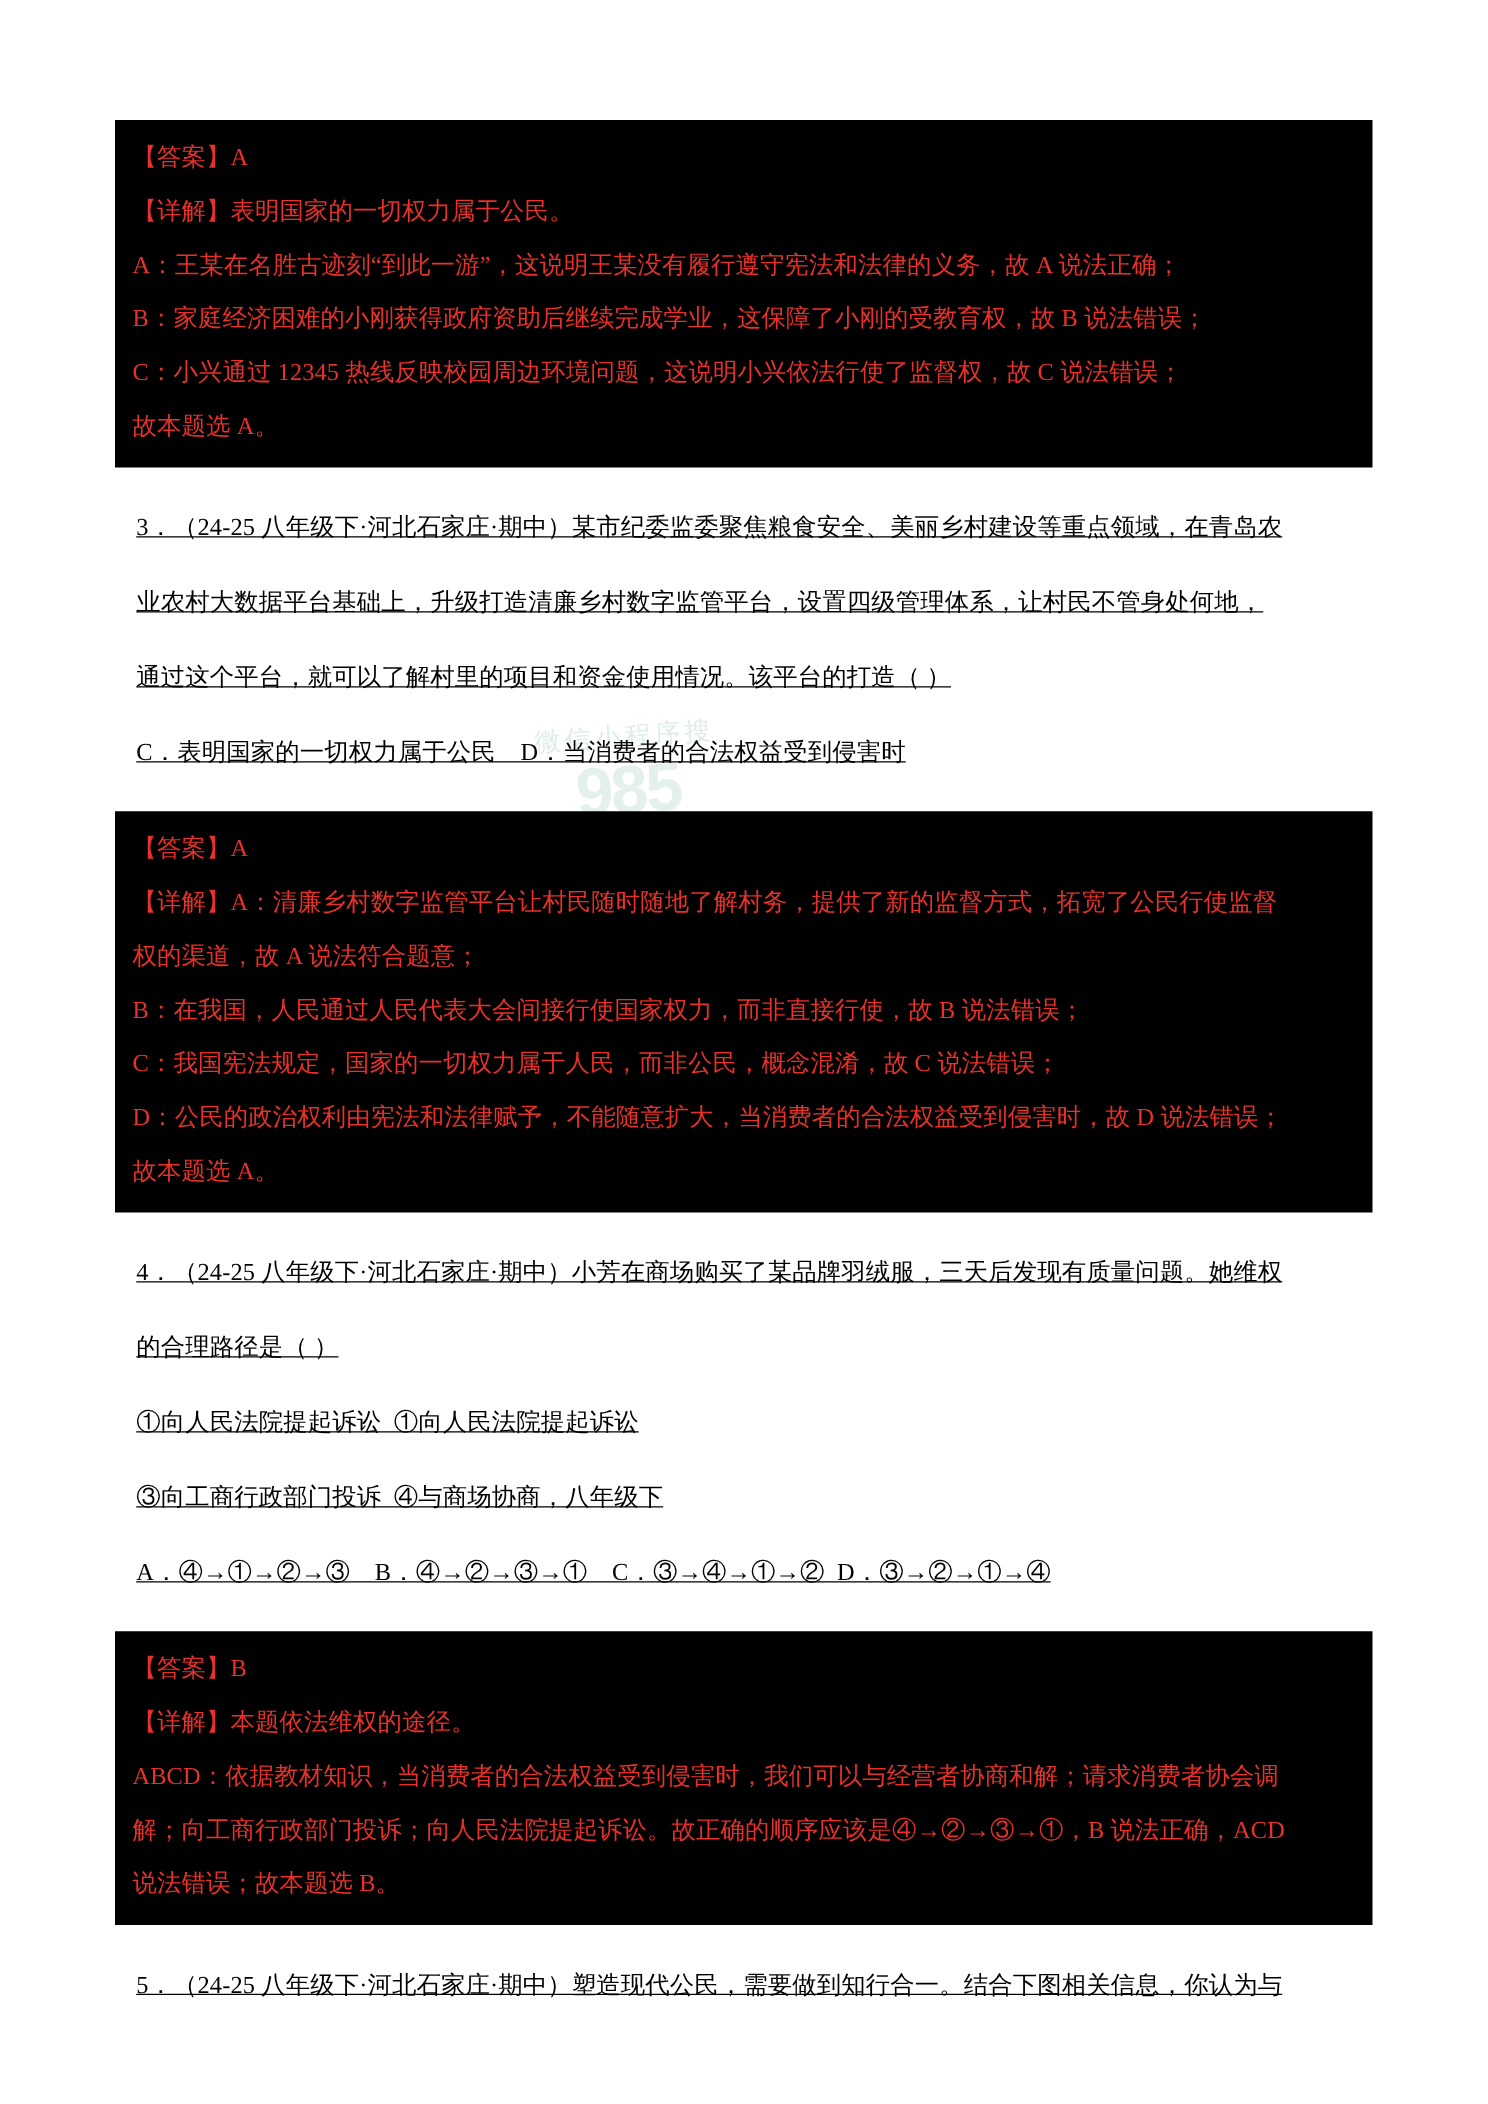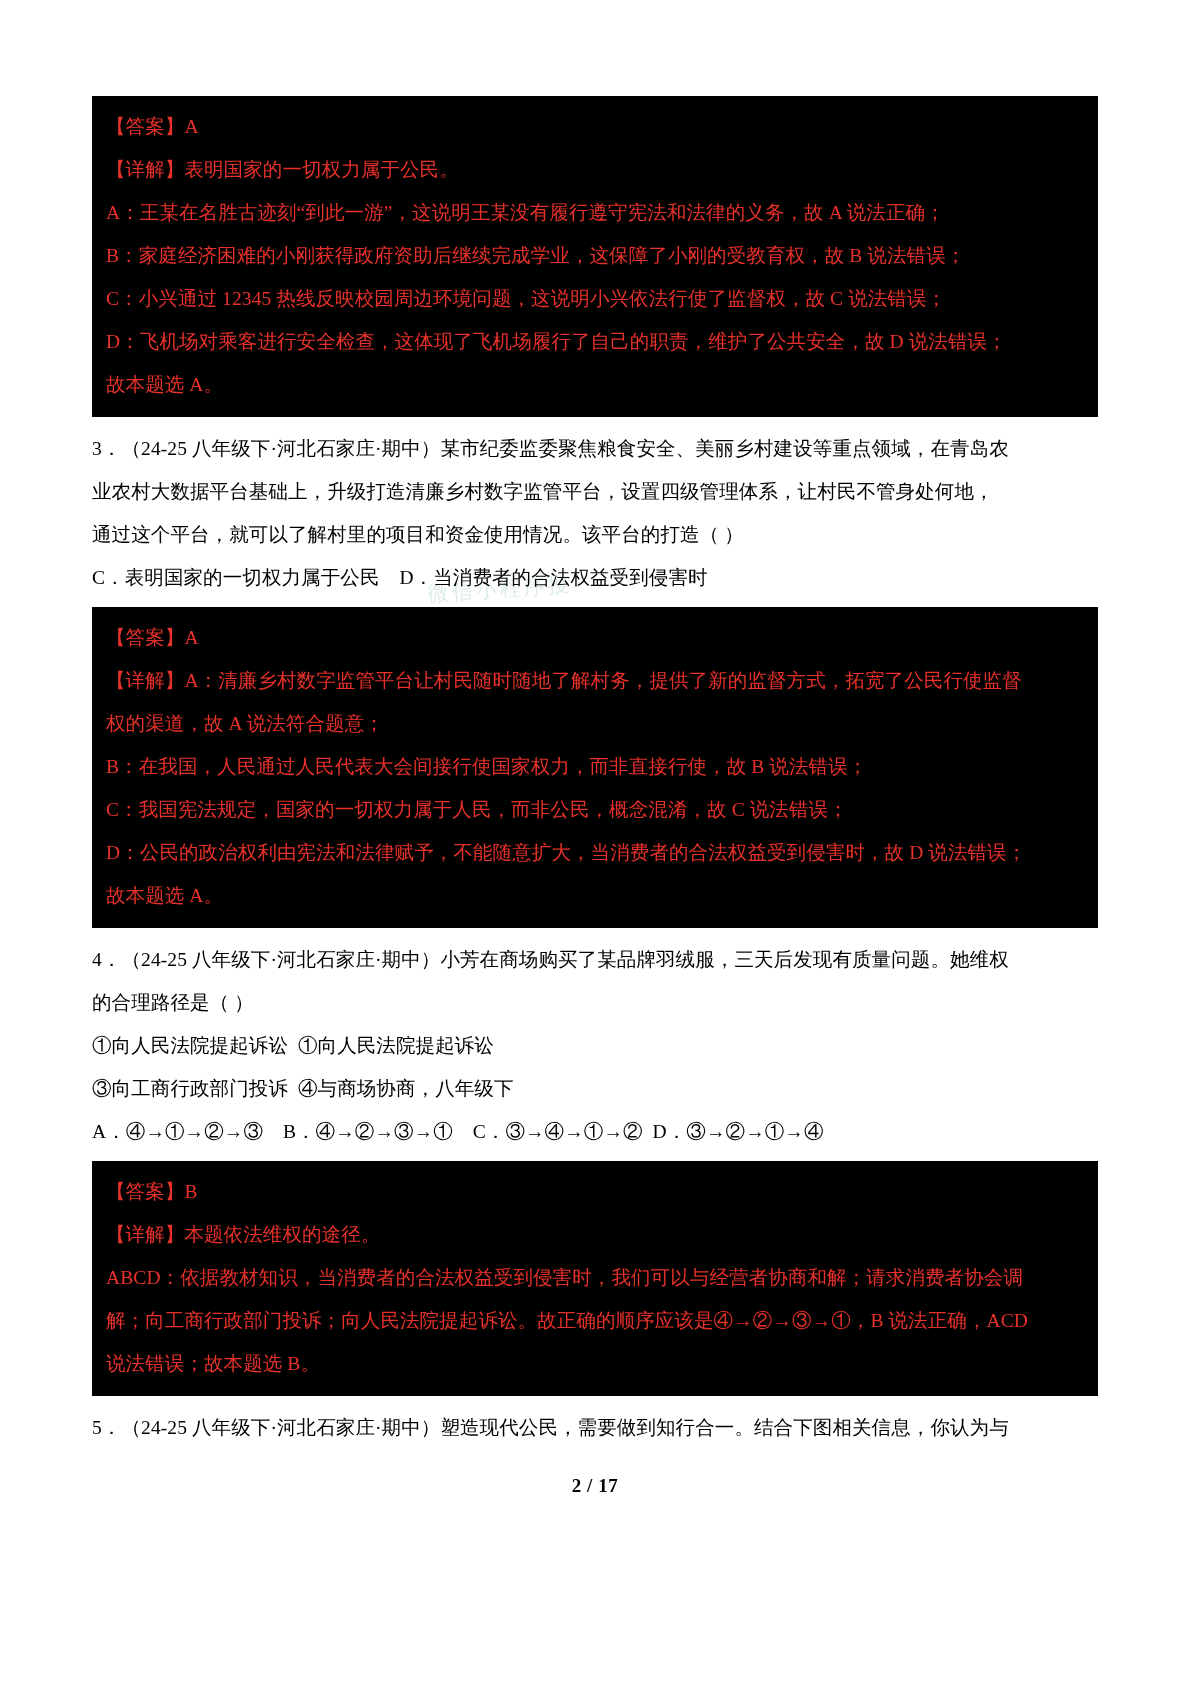--- a/index.html
+++ b/index.html
@@ -90,26 +90,27 @@
     white-space: normal;
     letter-spacing: 0.1px;
   }
 
   
   .question {
     margin: 0;
     padding: 4px 0 2px 0;
   }
   .question p {
-    margin: 0;
+    margin: 17px;
     padding: 0;
     font-size: 19.5px;
     line-height: 43px;
     color: #000000;
     letter-spacing: 0.1px;
+    text-decoration: underline;
   }
   .opt-row {
     display: block;
     white-space: pre;
   }
   .gap-sm { height: 6px; }
 
   
   .footer {
     position: absolute;
@@ -141,21 +142,20 @@
   </div>
 
   <div class="content">
 
     <div class="answer-block">
       <p>【答案】A</p>
       <p>【详解】表明国家的一切权力属于公民。</p>
       <p>A：王某在名胜古迹刻“到此一游”，这说明王某没有履行遵守宪法和法律的义务，故 A 说法正确；</p>
       <p>B：家庭经济困难的小刚获得政府资助后继续完成学业，这保障了小刚的受教育权，故 B 说法错误；</p>
       <p>C：小兴通过 12345 热线反映校园周边环境问题，这说明小兴依法行使了监督权，故 C 说法错误；</p>
-      <p>D：飞机场对乘客进行安全检查，这体现了飞机场履行了自己的职责，维护了公共安全，故 D 说法错误；</p>
       <p>故本题选 A。</p>
     </div>
 
     <div class="gap-sm"></div>
 
     <div class="question">
       <p>3．（24-25 八年级下·河北石家庄·期中）某市纪委监委聚焦粮食安全、美丽乡村建设等重点领域，在青岛农</p>
       <p>业农村大数据平台基础上，升级打造清廉乡村数字监管平台，设置四级管理体系，让村民不管身处何地，</p>
       <p>通过这个平台，就可以了解村里的项目和资金使用情况。该平台的打造（  ）</p>
       <p class="opt-row">C．表明国家的一切权力属于公民    D．当消费者的合法权益受到侵害时</p>

